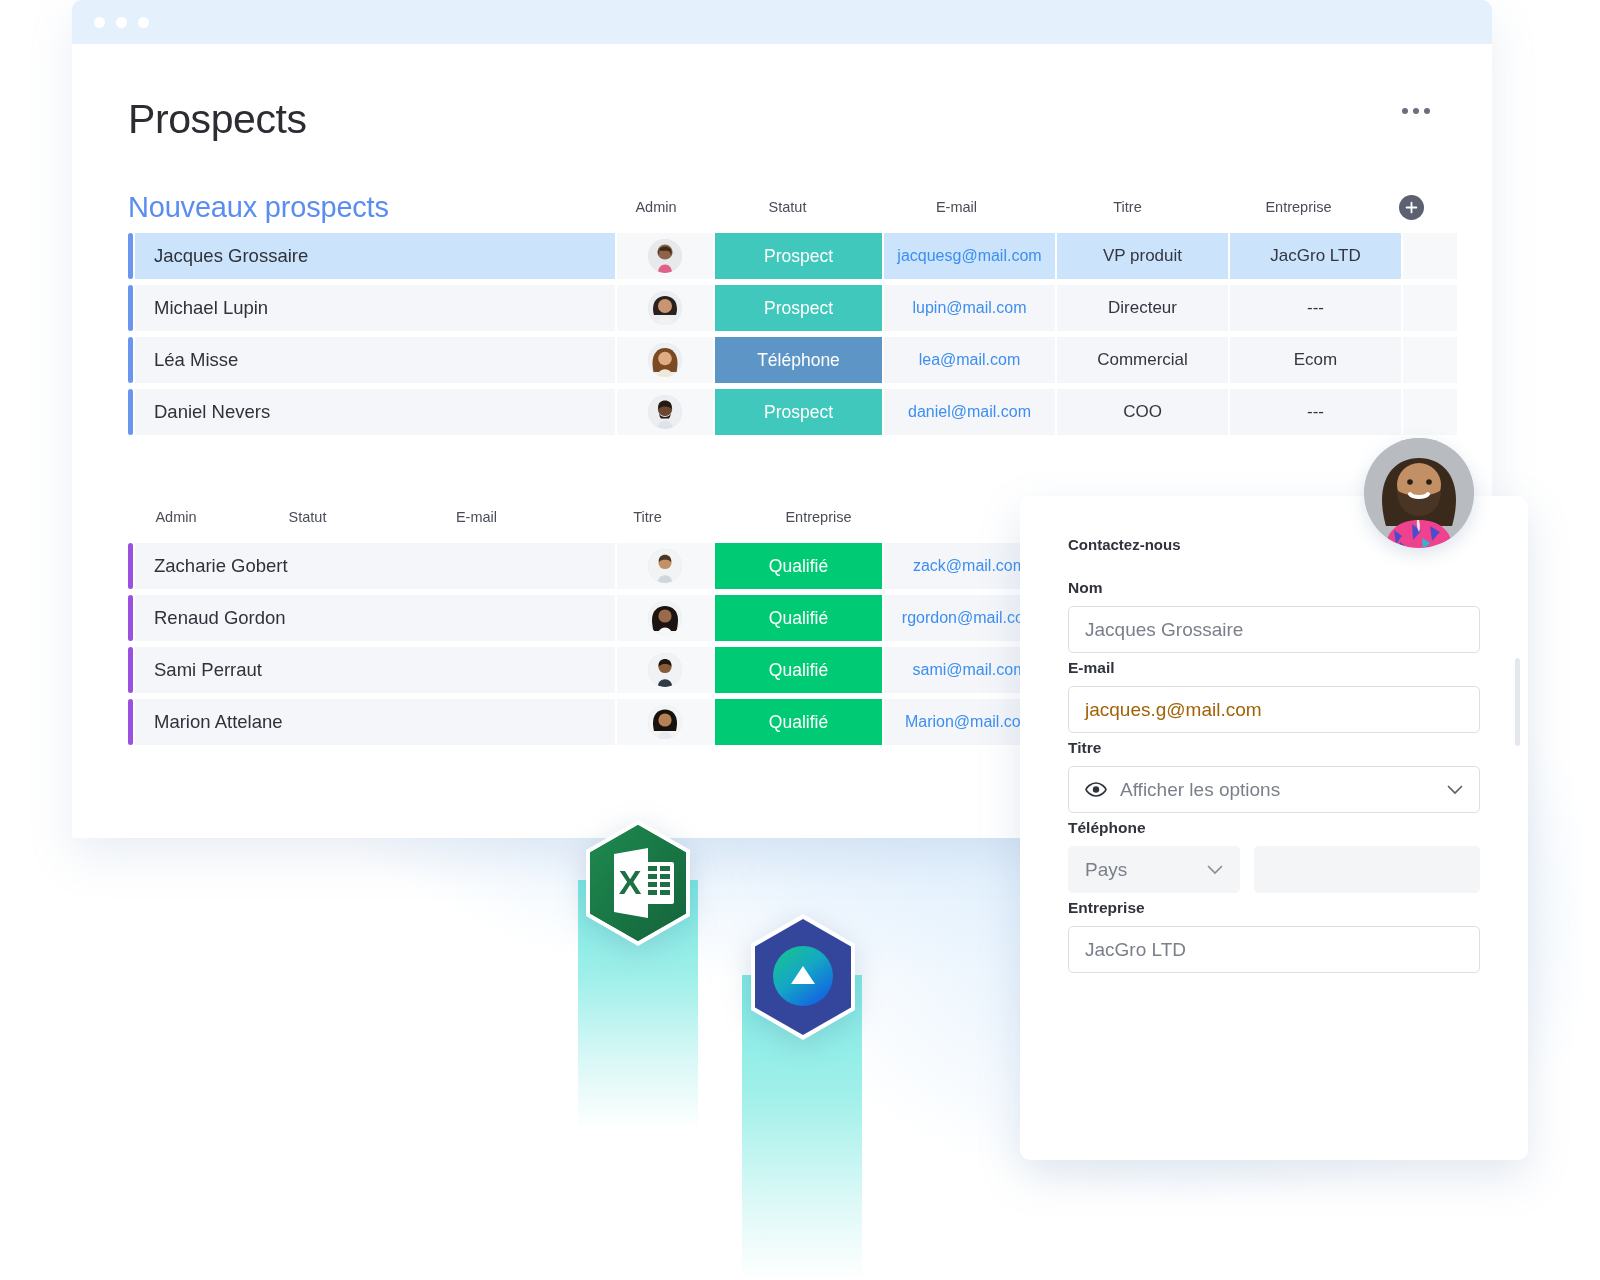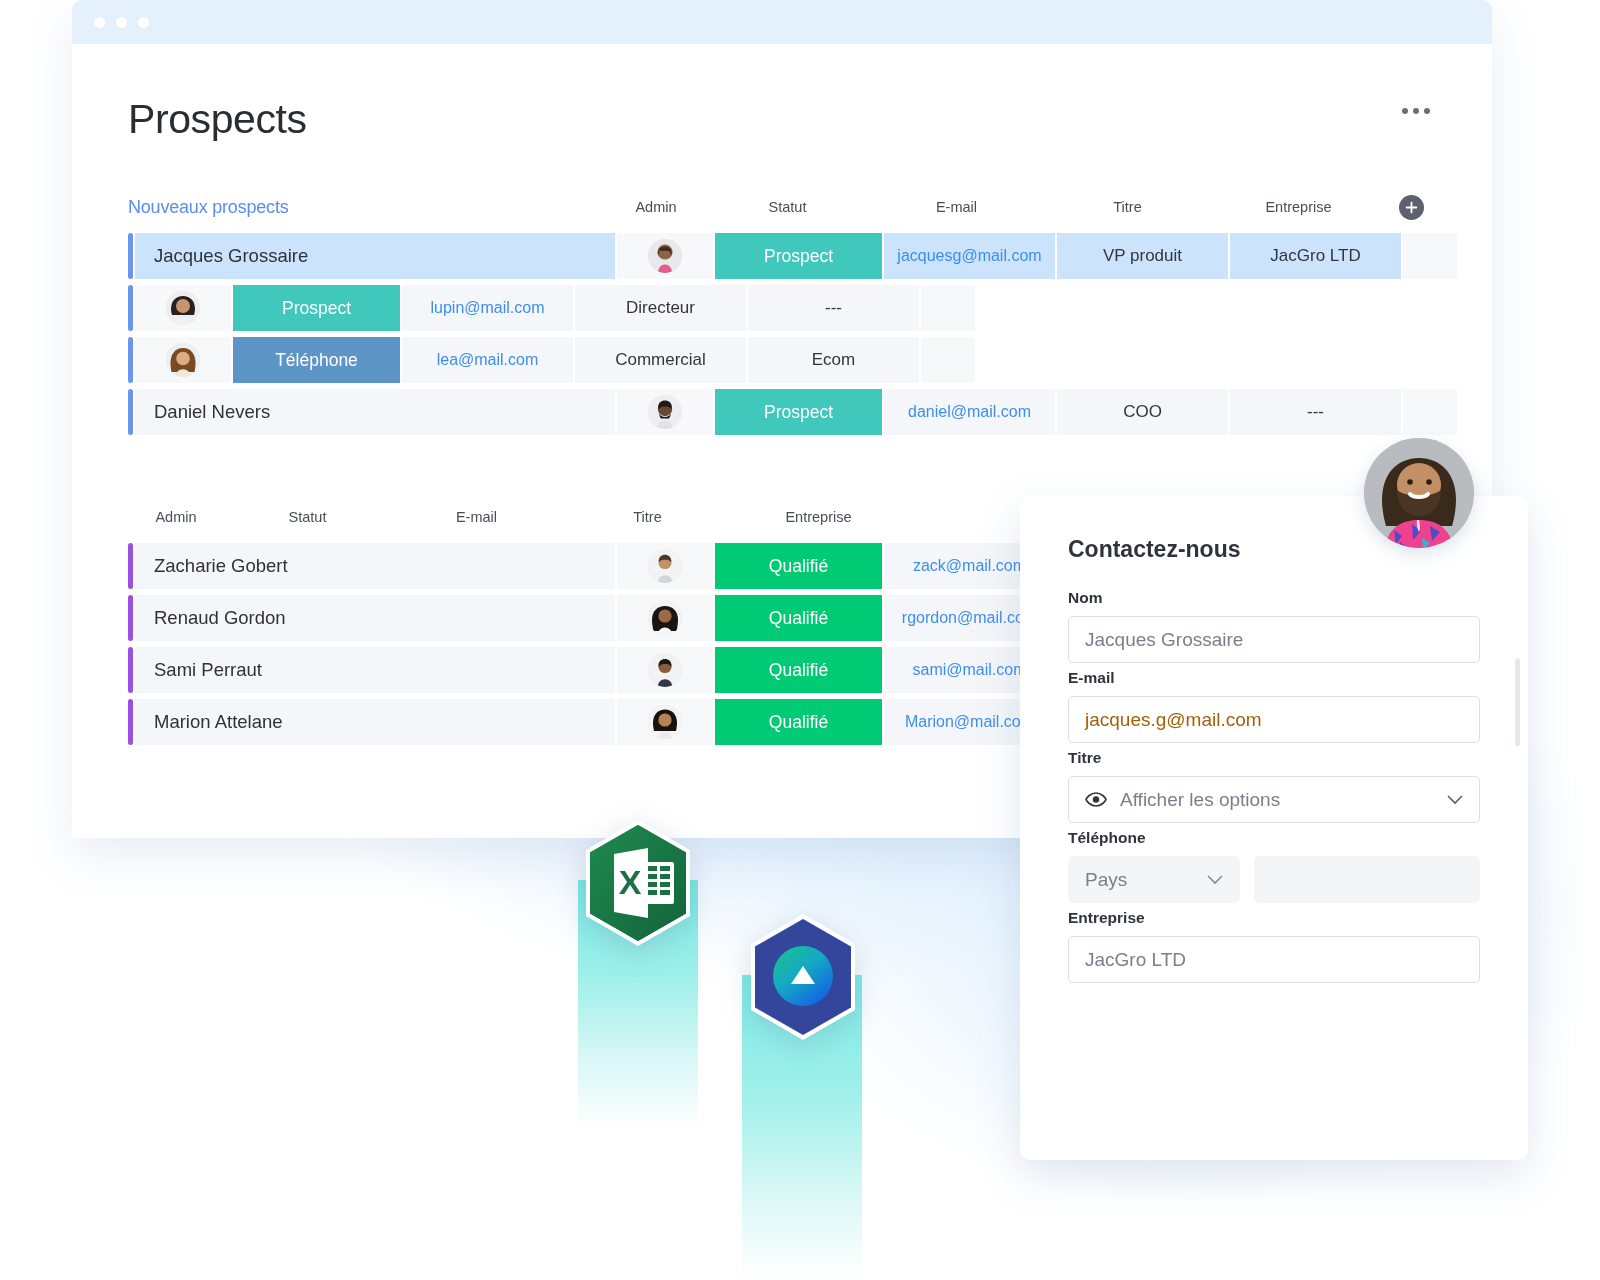--- a/index.html
+++ b/index.html
@@ -91,21 +91,21 @@
   .board { margin-top: 46px; }
   .board.second { margin-top: 64px; }
 
   .board-head {
     display: flex;
     align-items: center;
     height: 36px;
     margin-bottom: 8px;
   }
   .board-name {
-    font-size: 18px;
+    font-size: 29px;
     font-weight: 400;
     letter-spacing: -0.2px;
   }
   .board-name.blue { color: #5a8df0; }
   .board-name.purple { color: #9b51e0; }
 
   .col-head {
     font-size: 14.5px;
     color: #4a4d57;
     text-align: center;
@@ -191,21 +191,21 @@
     position: absolute;
     left: 1020px; top: 496px;
     width: 508px; height: 664px;
     background: #ffffff;
     border-radius: 10px;
     box-shadow: 0 16px 44px rgba(110,140,180,0.20);
     padding: 40px 48px 0 48px;
     overflow: hidden;
   }
   .form-title {
-    font-size: 23px;
+    font-size: 15px;
     font-weight: 700;
     color: #30333c;
     margin-bottom: 26px;
   }
   .field { margin-bottom: 6px; }
   .field-label {
     font-size: 15.5px;
     font-weight: 700;
     color: #30333c;
     margin-bottom: 9px;
@@ -328,20 +328,21 @@
           </div>
           <div class="cell status st-prospect c-status">Prospect</div>
           <div class="cell email sel c-email">jacquesg@mail.com</div>
           <div class="cell sel c-title">VP produit</div>
           <div class="cell sel c-comp">JacGro LTD</div>
           <div class="cell blank c-plus"></div>
         </div>
 
         <div class="row">
           <div class="accent blue"></div>
+          <div class="cell name c-name">Michael Lupin</div>
           <div class="cell admin c-admin">
             <span class="avatar">
               <svg viewBox="0 0 34 34">
                   <defs>
                     <clipPath id="cB">
                       <circle cx="17" cy="17" r="17"></circle>
                     </clipPath>
                   </defs>
                 <g clip-path="url(#cB)">
                     <rect width="34" height="34" fill="#eceef1"></rect>
@@ -354,20 +355,21 @@
           </div>
           <div class="cell status st-prospect c-status">Prospect</div>
           <div class="cell email c-email">lupin@mail.com</div>
           <div class="cell c-title">Directeur</div>
           <div class="cell c-comp">---</div>
           <div class="cell blank c-plus"></div>
         </div>
 
         <div class="row">
           <div class="accent blue"></div>
+          <div class="cell name c-name">Léa Misse</div>
           <div class="cell admin c-admin">
             <span class="avatar">
               <svg viewBox="0 0 34 34">
                   <defs>
                     <clipPath id="cC">
                       <circle cx="17" cy="17" r="17"></circle>
                     </clipPath>
                   </defs>
                 <g clip-path="url(#cC)">
                     <rect width="34" height="34" fill="#eeeff2"></rect>

